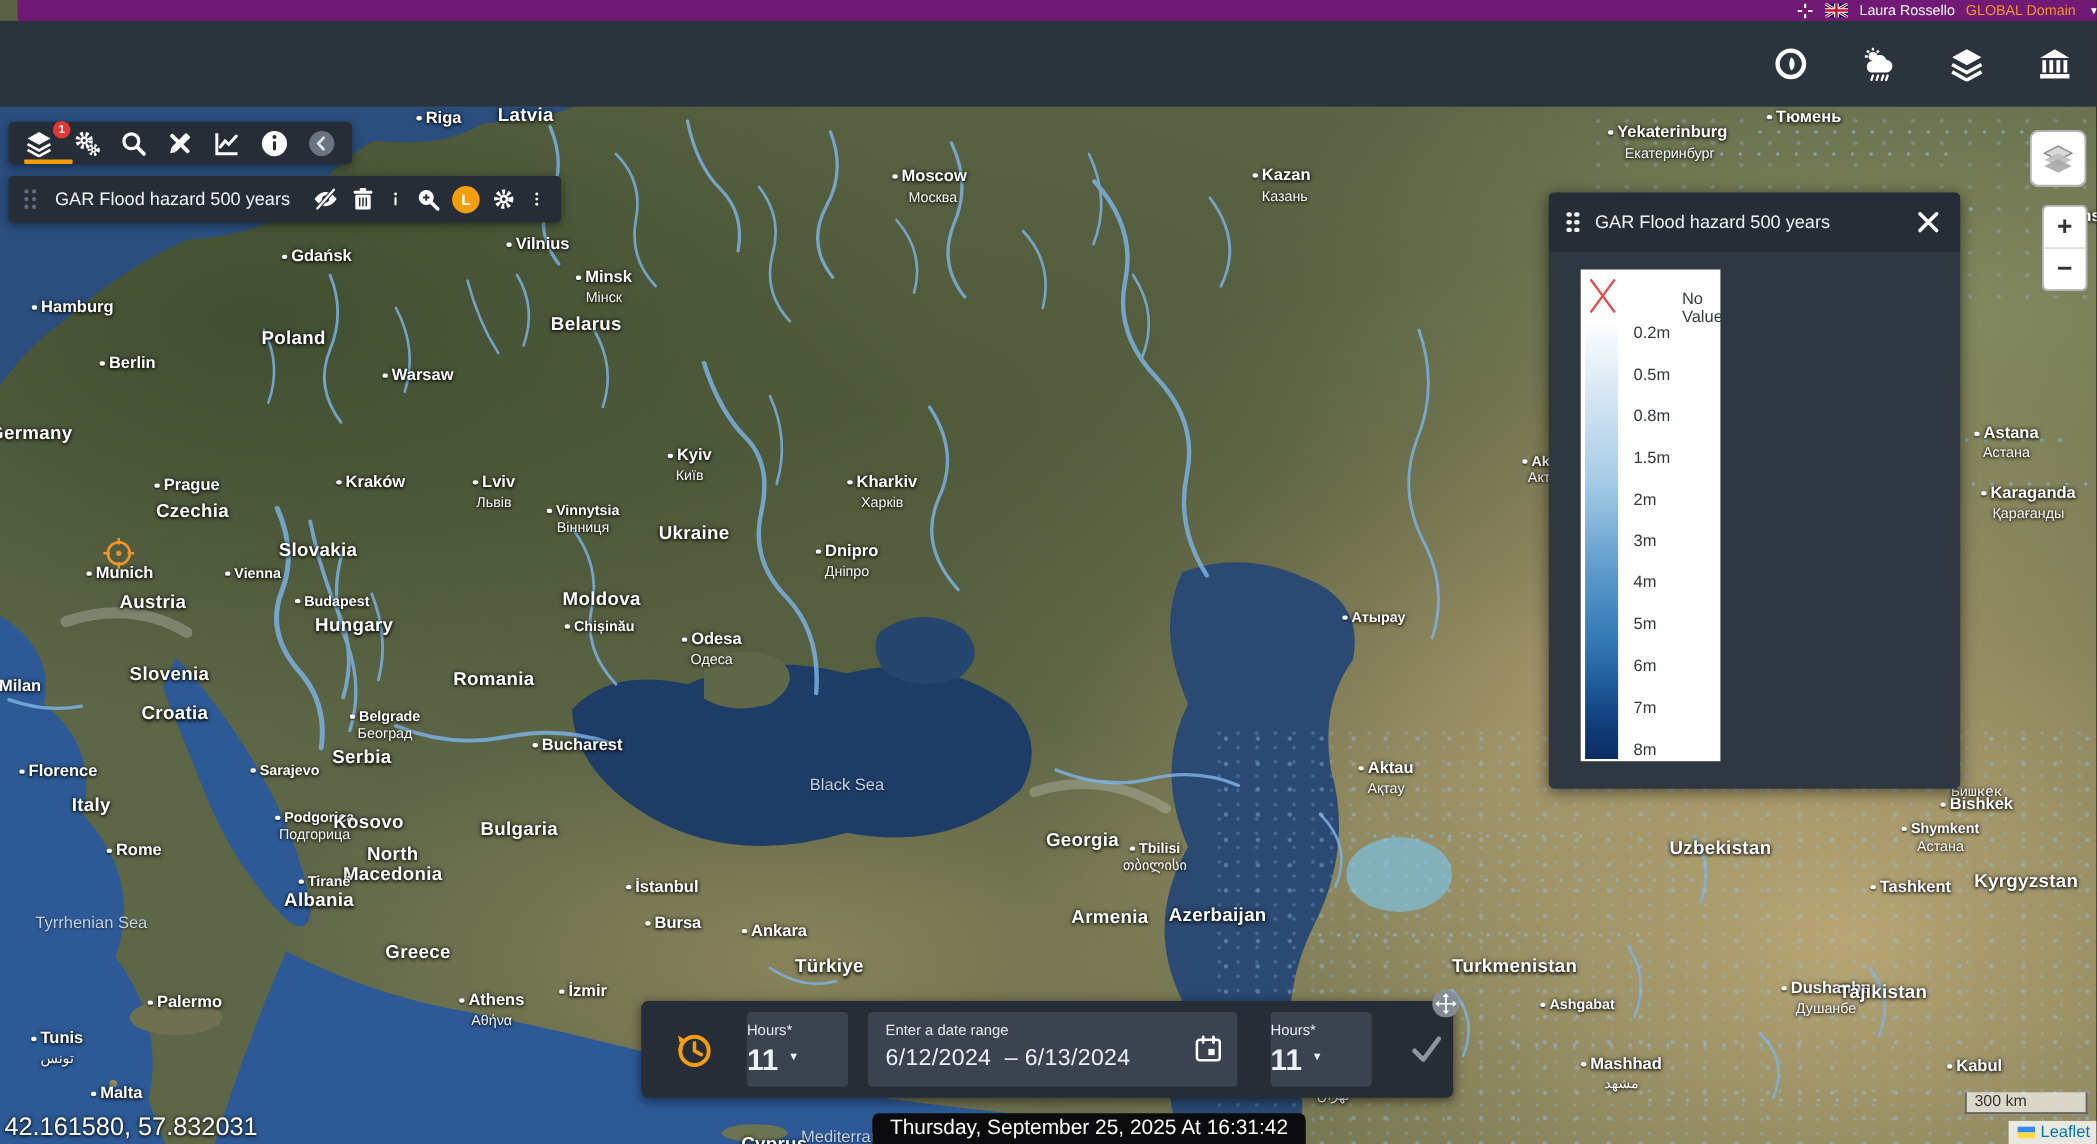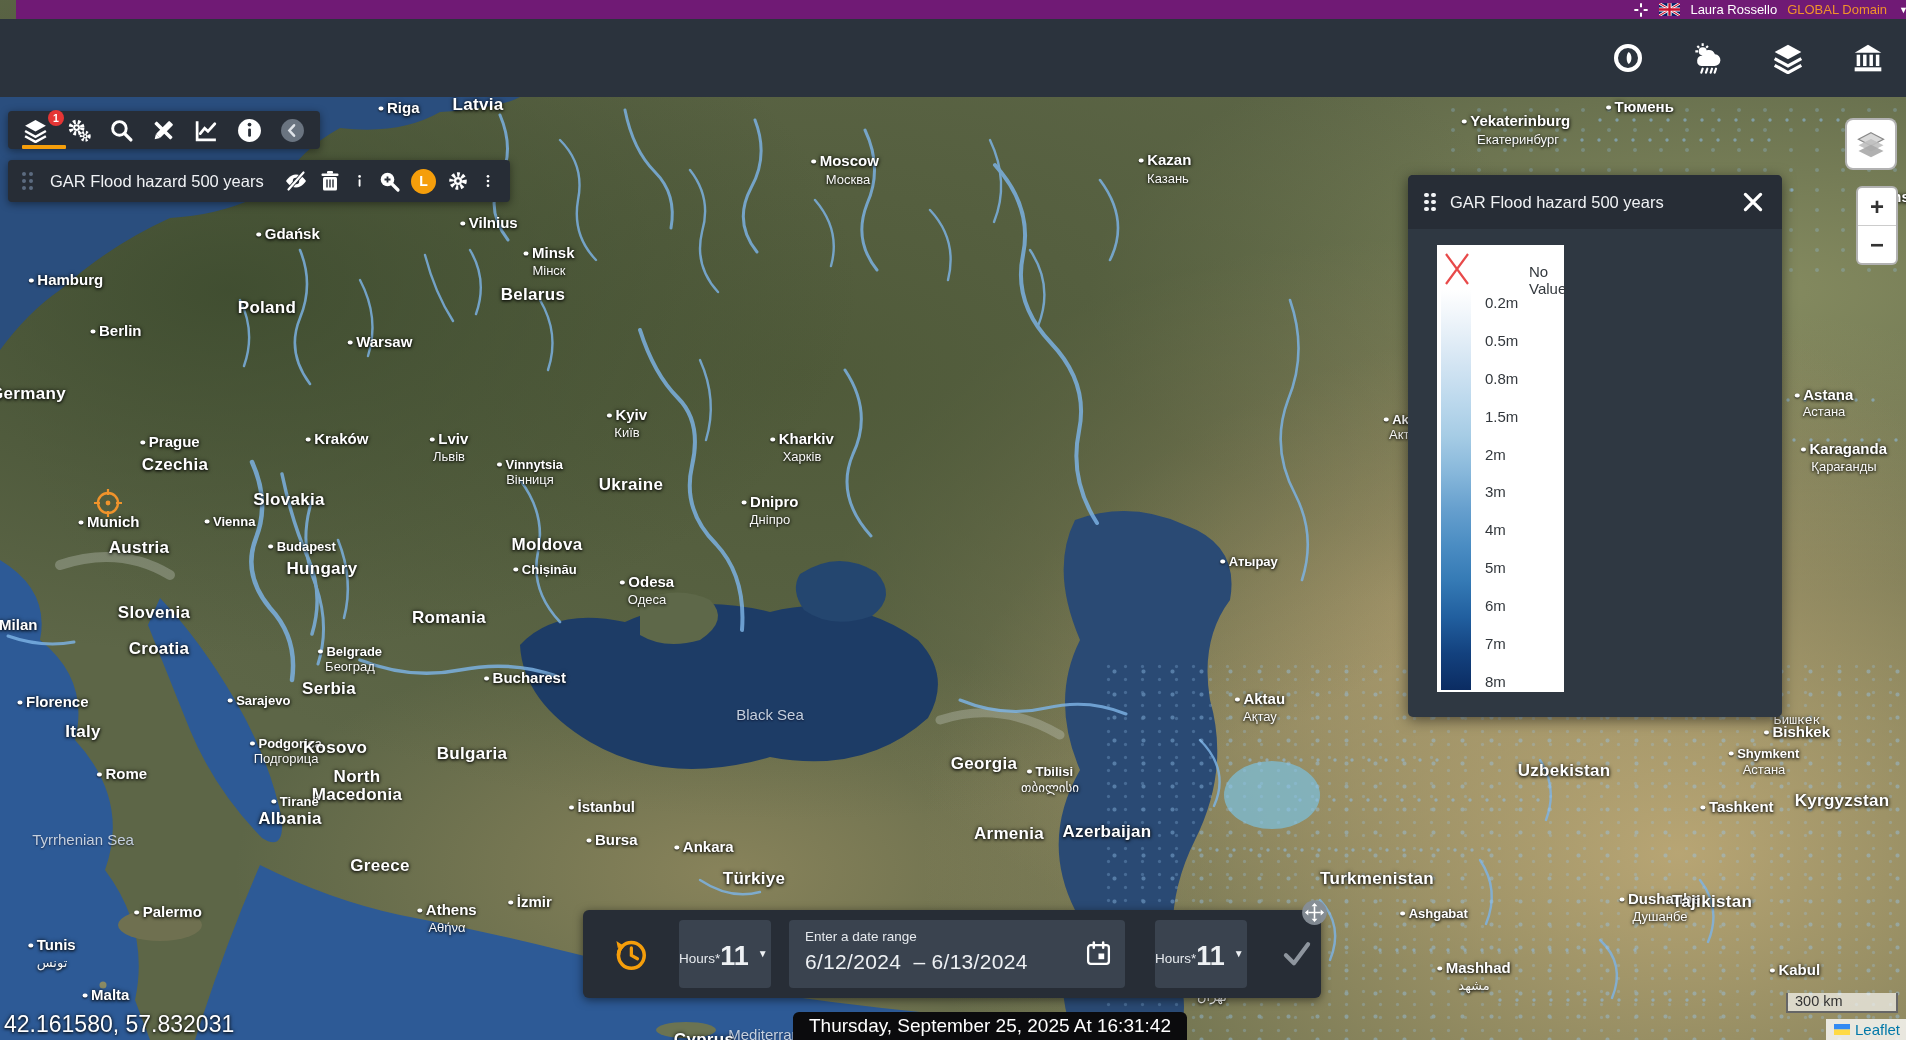--- a/index.html
+++ b/index.html
@@ -103,21 +103,21 @@
     color:#333;font-size:14.5px;line-height:17px;padding-left:7px;}
   .attribution{position:absolute;right:0;bottom:0;height:21px;z-index:15;background:rgba(255,255,255,.8);
     display:flex;align-items:center;gap:5px;padding:0 6px 0 8px;font-size:15px;}
   .attribution .leaflink{color:var(--link,#0078a8);cursor:pointer;}
 
   
   .timepanel{position:absolute;left:583px;top:910px;width:738px;height:88px;background:#272d36;border-radius:6px;
     z-index:20;display:flex;align-items:center;box-shadow:0 2px 10px rgba(0,0,0,.5);}
   .clockico{width:38px;height:38px;margin-left:28px;cursor:pointer;}
   .tbox{background:#3a434f;border-radius:4px;height:68px;box-sizing:border-box;color:#eef1f4;}
-  .hoursbox{width:92px;margin-left:30px;display:flex;flex-direction:row;align-items:center;cursor:pointer;}
+  .hoursbox{width:92px;margin-left:30px;display:flex;flex-direction:column;align-items:flex-start;cursor:pointer;}
   .hoursbox .lab{font-size:13.5px;margin-top:9px;color:#e6eaee;}
   .valrow{display:flex;align-items:center;margin-top:5px;}
   .valrow .val{font-size:27px;font-weight:600;}
   .valrow .dd{font-size:10px;margin-left:9px;transform:translateY(-3px);}
   .datebox{width:336px;margin-left:18px;position:relative;padding:9px 0 0 16px;cursor:text;}
   .datebox .lab{font-size:13.5px;color:#e6eaee;}
   .datebox .dval{font-size:21px;margin-top:6px;letter-spacing:.3px;}
   .calico{position:absolute;right:13px;top:20px;width:27px;height:27px;cursor:pointer;}
   .checkico{width:32px;height:32px;margin-left:34px;cursor:pointer;}
   .movebtn{position:absolute;right:-7px;top:-11px;width:27px;height:27px;cursor:grab;}

